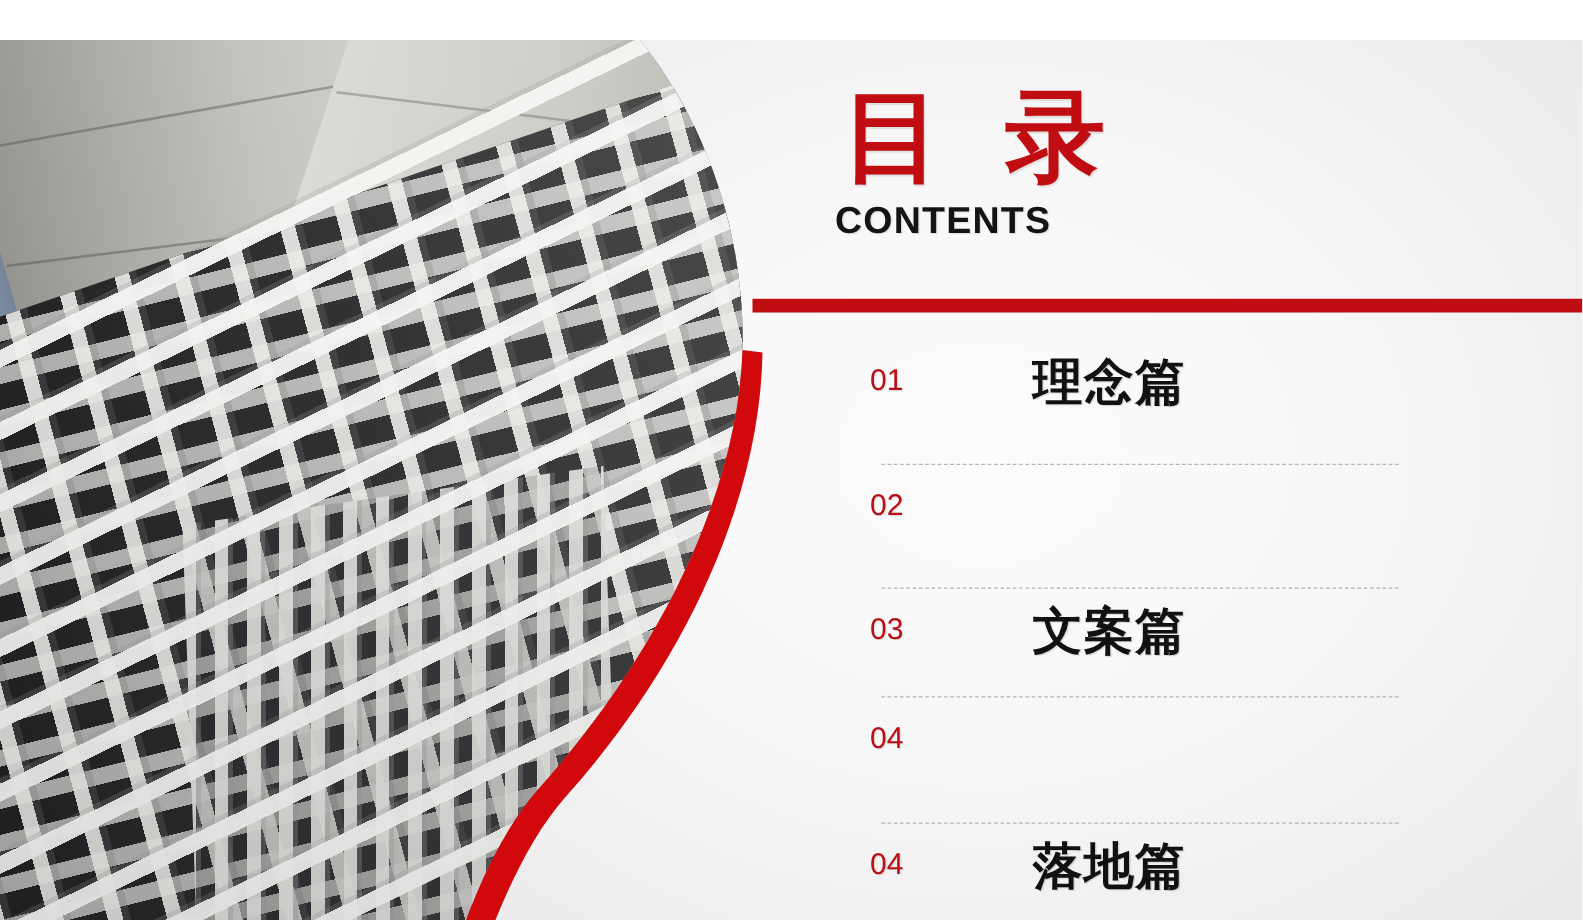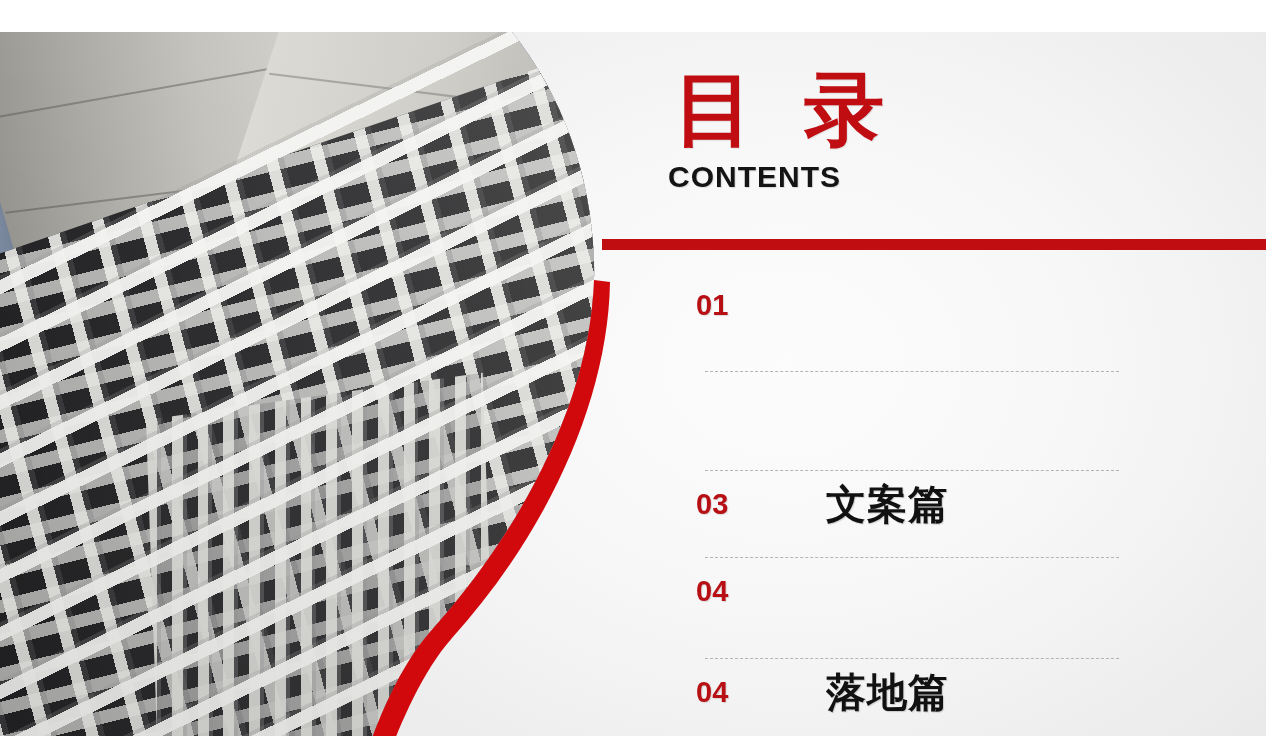--- a/index.html
+++ b/index.html
@@ -230,22 +230,22 @@
   }
   .toc-row {
     position: relative;
     display: flex;
     align-items: center;
     height: 66px;
     padding-left: 96px;
   }
   .toc-num {
     width: 130px;
-    font-size: 29px;
-    font-weight: bold;
+    font-size: 24px;
+    font-weight: normal;
     color: #b80f14;
     text-shadow: 1px 1px 1px rgba(0,0,0,.13);
     letter-spacing: 0px;
   }
   .toc-label {
     font-size: 40px;
     font-weight: bold;
     color: #111111;
     letter-spacing: 1px;
     text-shadow: 1px 1px 1px rgba(0,0,0,.16);
@@ -318,25 +318,27 @@
       <div class="heading-cn">目 录</div>
       <div class="heading-en">CONTENTS</div>
     </div>
 
     <div class="rule"></div>
 
     <div class="toc">
 
       <div class="toc-row">
         <span class="toc-num">01</span>
+        <span class="toc-label">理念篇</span>
       </div>
       <div class="sp-1"></div>
       <div class="toc-sep"></div>
 
       <div class="toc-row">
+        <span class="toc-num">02</span>
       </div>
       <div class="sp-2"></div>
       <div class="toc-sep"></div>
 
       <div class="toc-row">
         <span class="toc-num">03</span>
         <span class="toc-label">文案篇</span>
       </div>
       <div class="sp-3"></div>
       <div class="toc-sep"></div>

